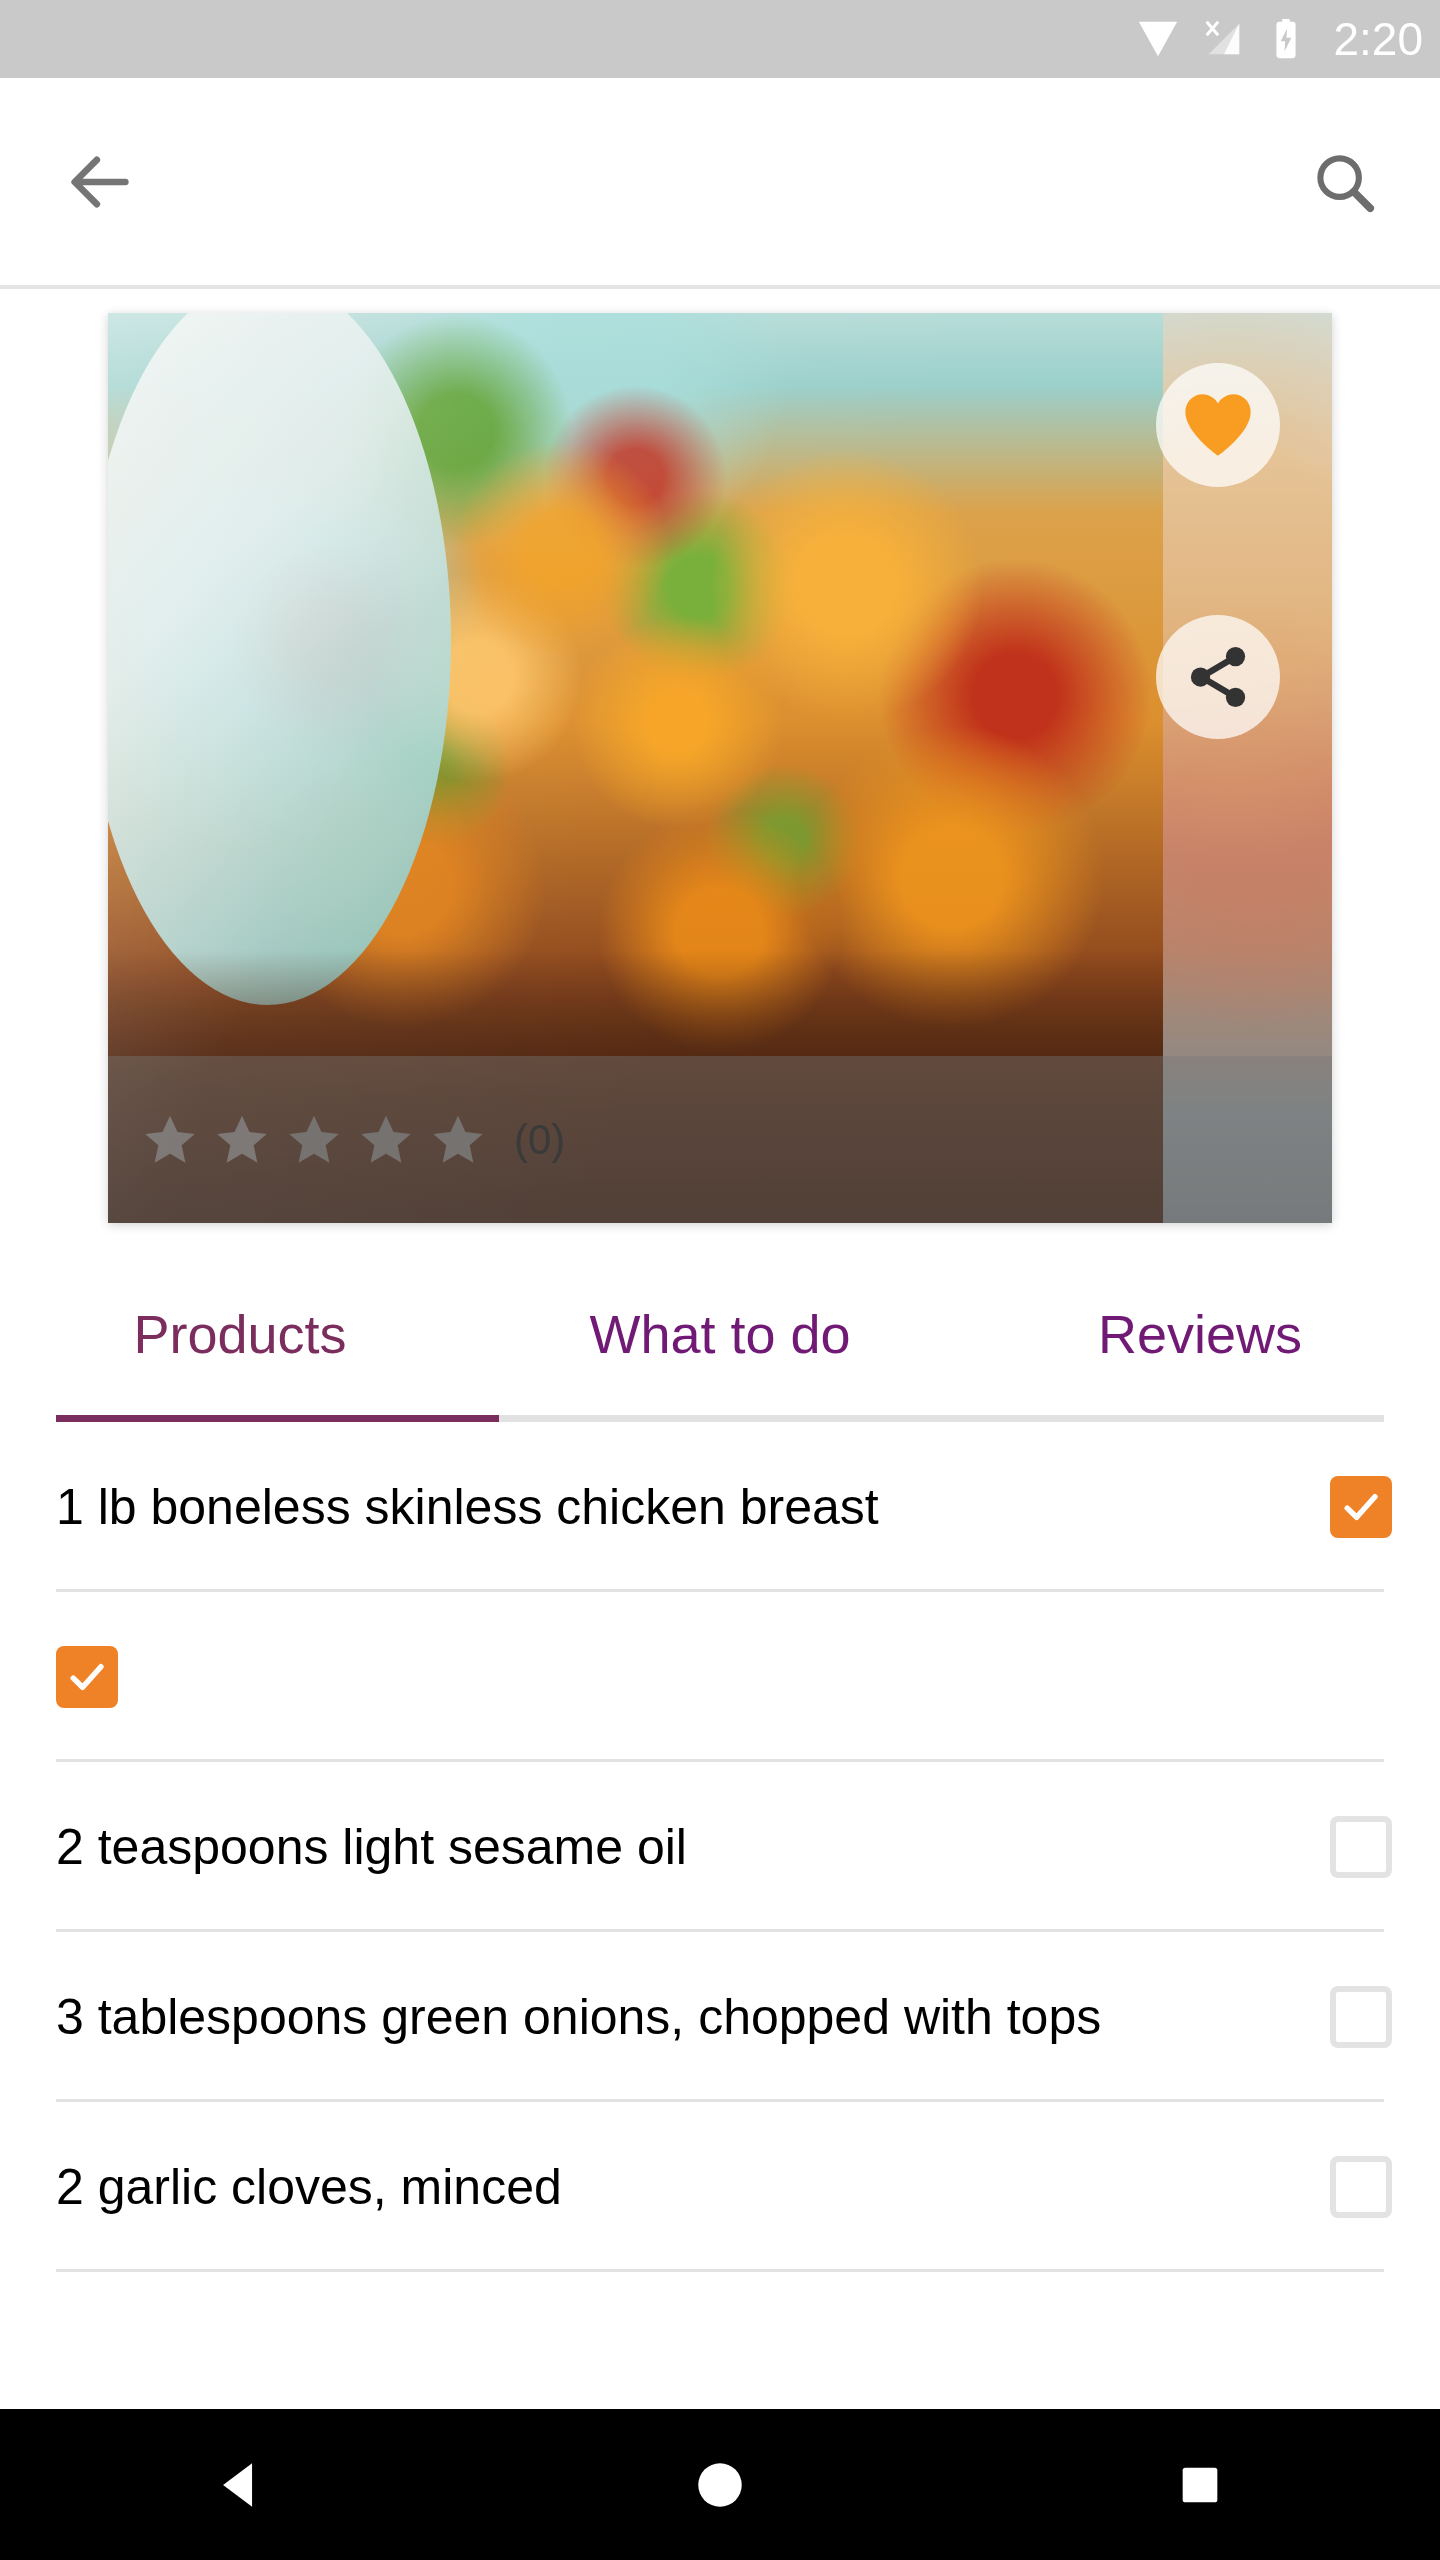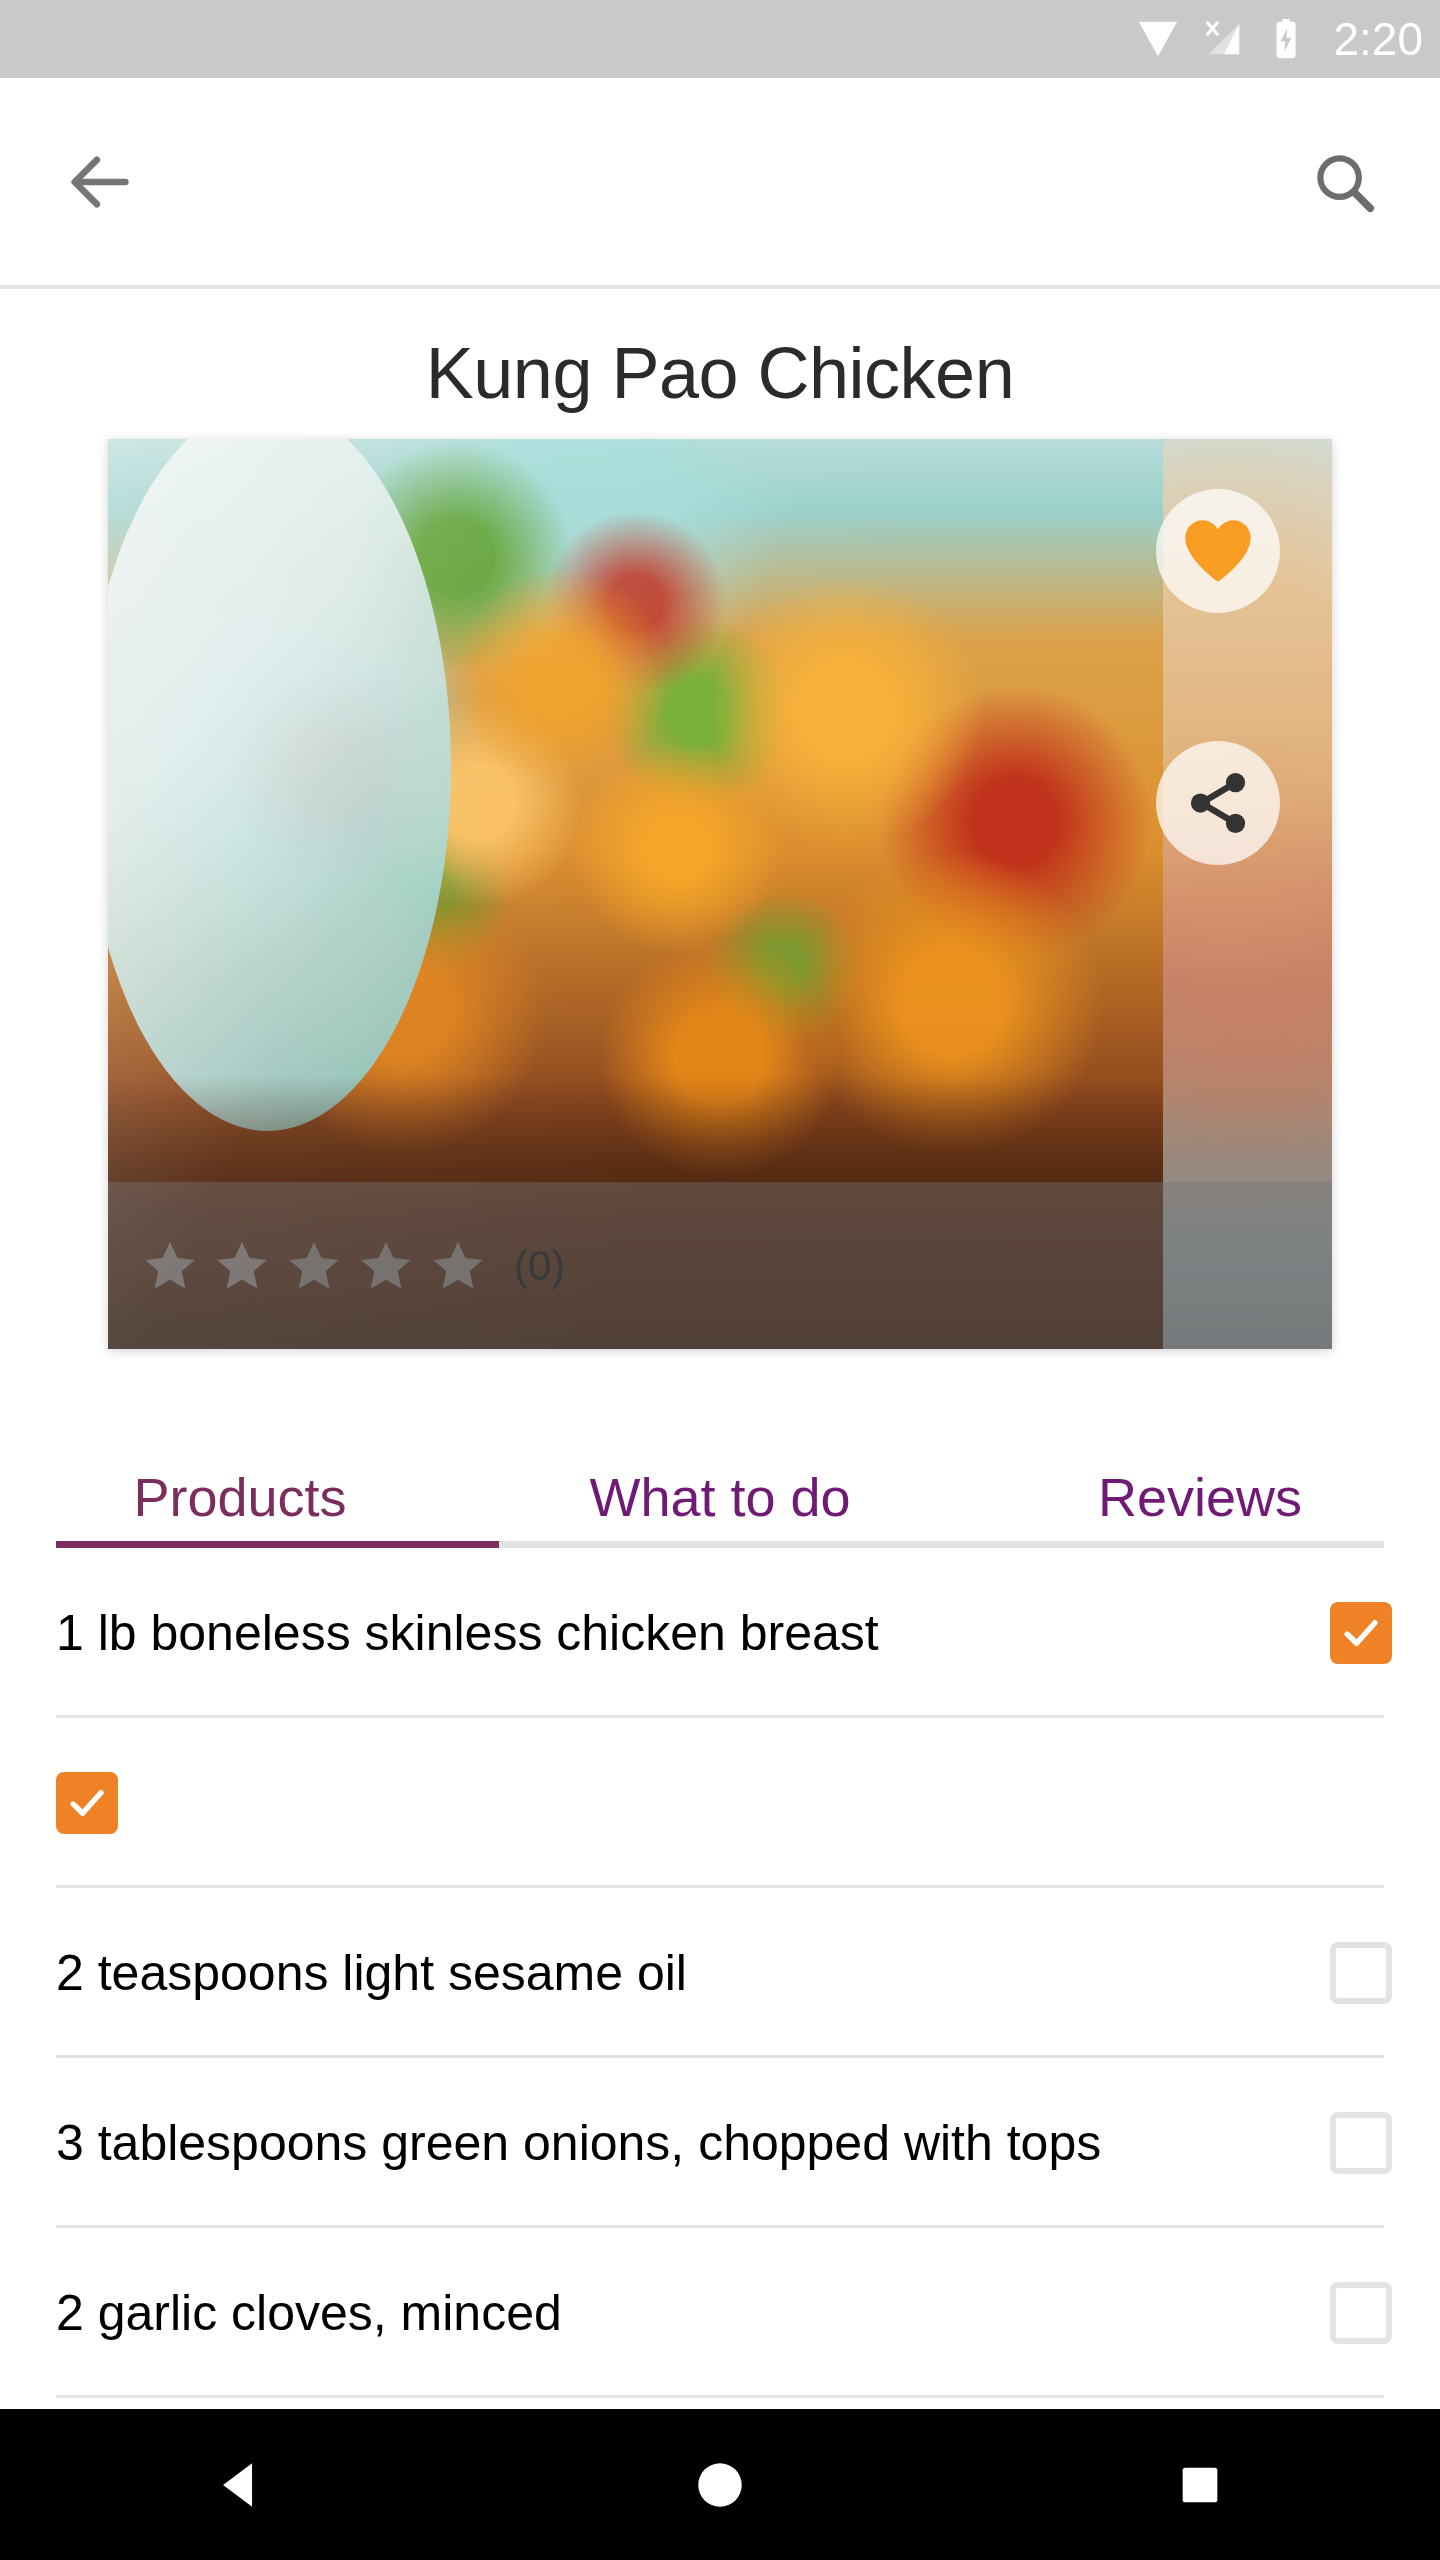--- a/index.html
+++ b/index.html
@@ -140,21 +140,20 @@
   .rating-count{
     color:#3a3a3a; font-size:42px; margin-left:14px; line-height:42px;
   }
 
   
   .tabs{
     position:relative;
     margin-top:42px;
     width:1440px; height:157px;
     display:flex;
-    align-items:flex-end;
   }
   .tab{
     flex:1 1 0;
     display:flex; align-items:center; justify-content:center;
     font-size:54px; color:#701a75; cursor:pointer;
     padding-bottom:20px;
   }
   .tab.active{ color:#7b2d5e; }
   .tab-indicator-track{
     position:absolute; left:56px; bottom:0;
@@ -239,21 +238,20 @@
     <svg width="70" height="70" viewBox="0 0 24 24">
       <circle cx="10.5" cy="10.5" r="6.6" stroke="#6d6d6d" stroke-width="2.1" fill="none"></circle>
       <path d="M15.4 15.4 L21 21" stroke="#6d6d6d" stroke-width="2.6" stroke-linecap="round"></path>
     </svg>
   </div>
 </div>
 <div class="app-bar-after"></div>
 
 <div class="content">
 
-  <div class="recipe-title">Kung Pao Chicken</div>
 
   <div class="hero-wrap">
     <div class="hero-img">
       <div class="photo-main"></div>
       <div class="photo-bowl-left"></div>
       <div class="photo-rim"></div>
       <div class="photo-right-strip"></div>
       <div class="photo-wash"></div>
     </div>
 

